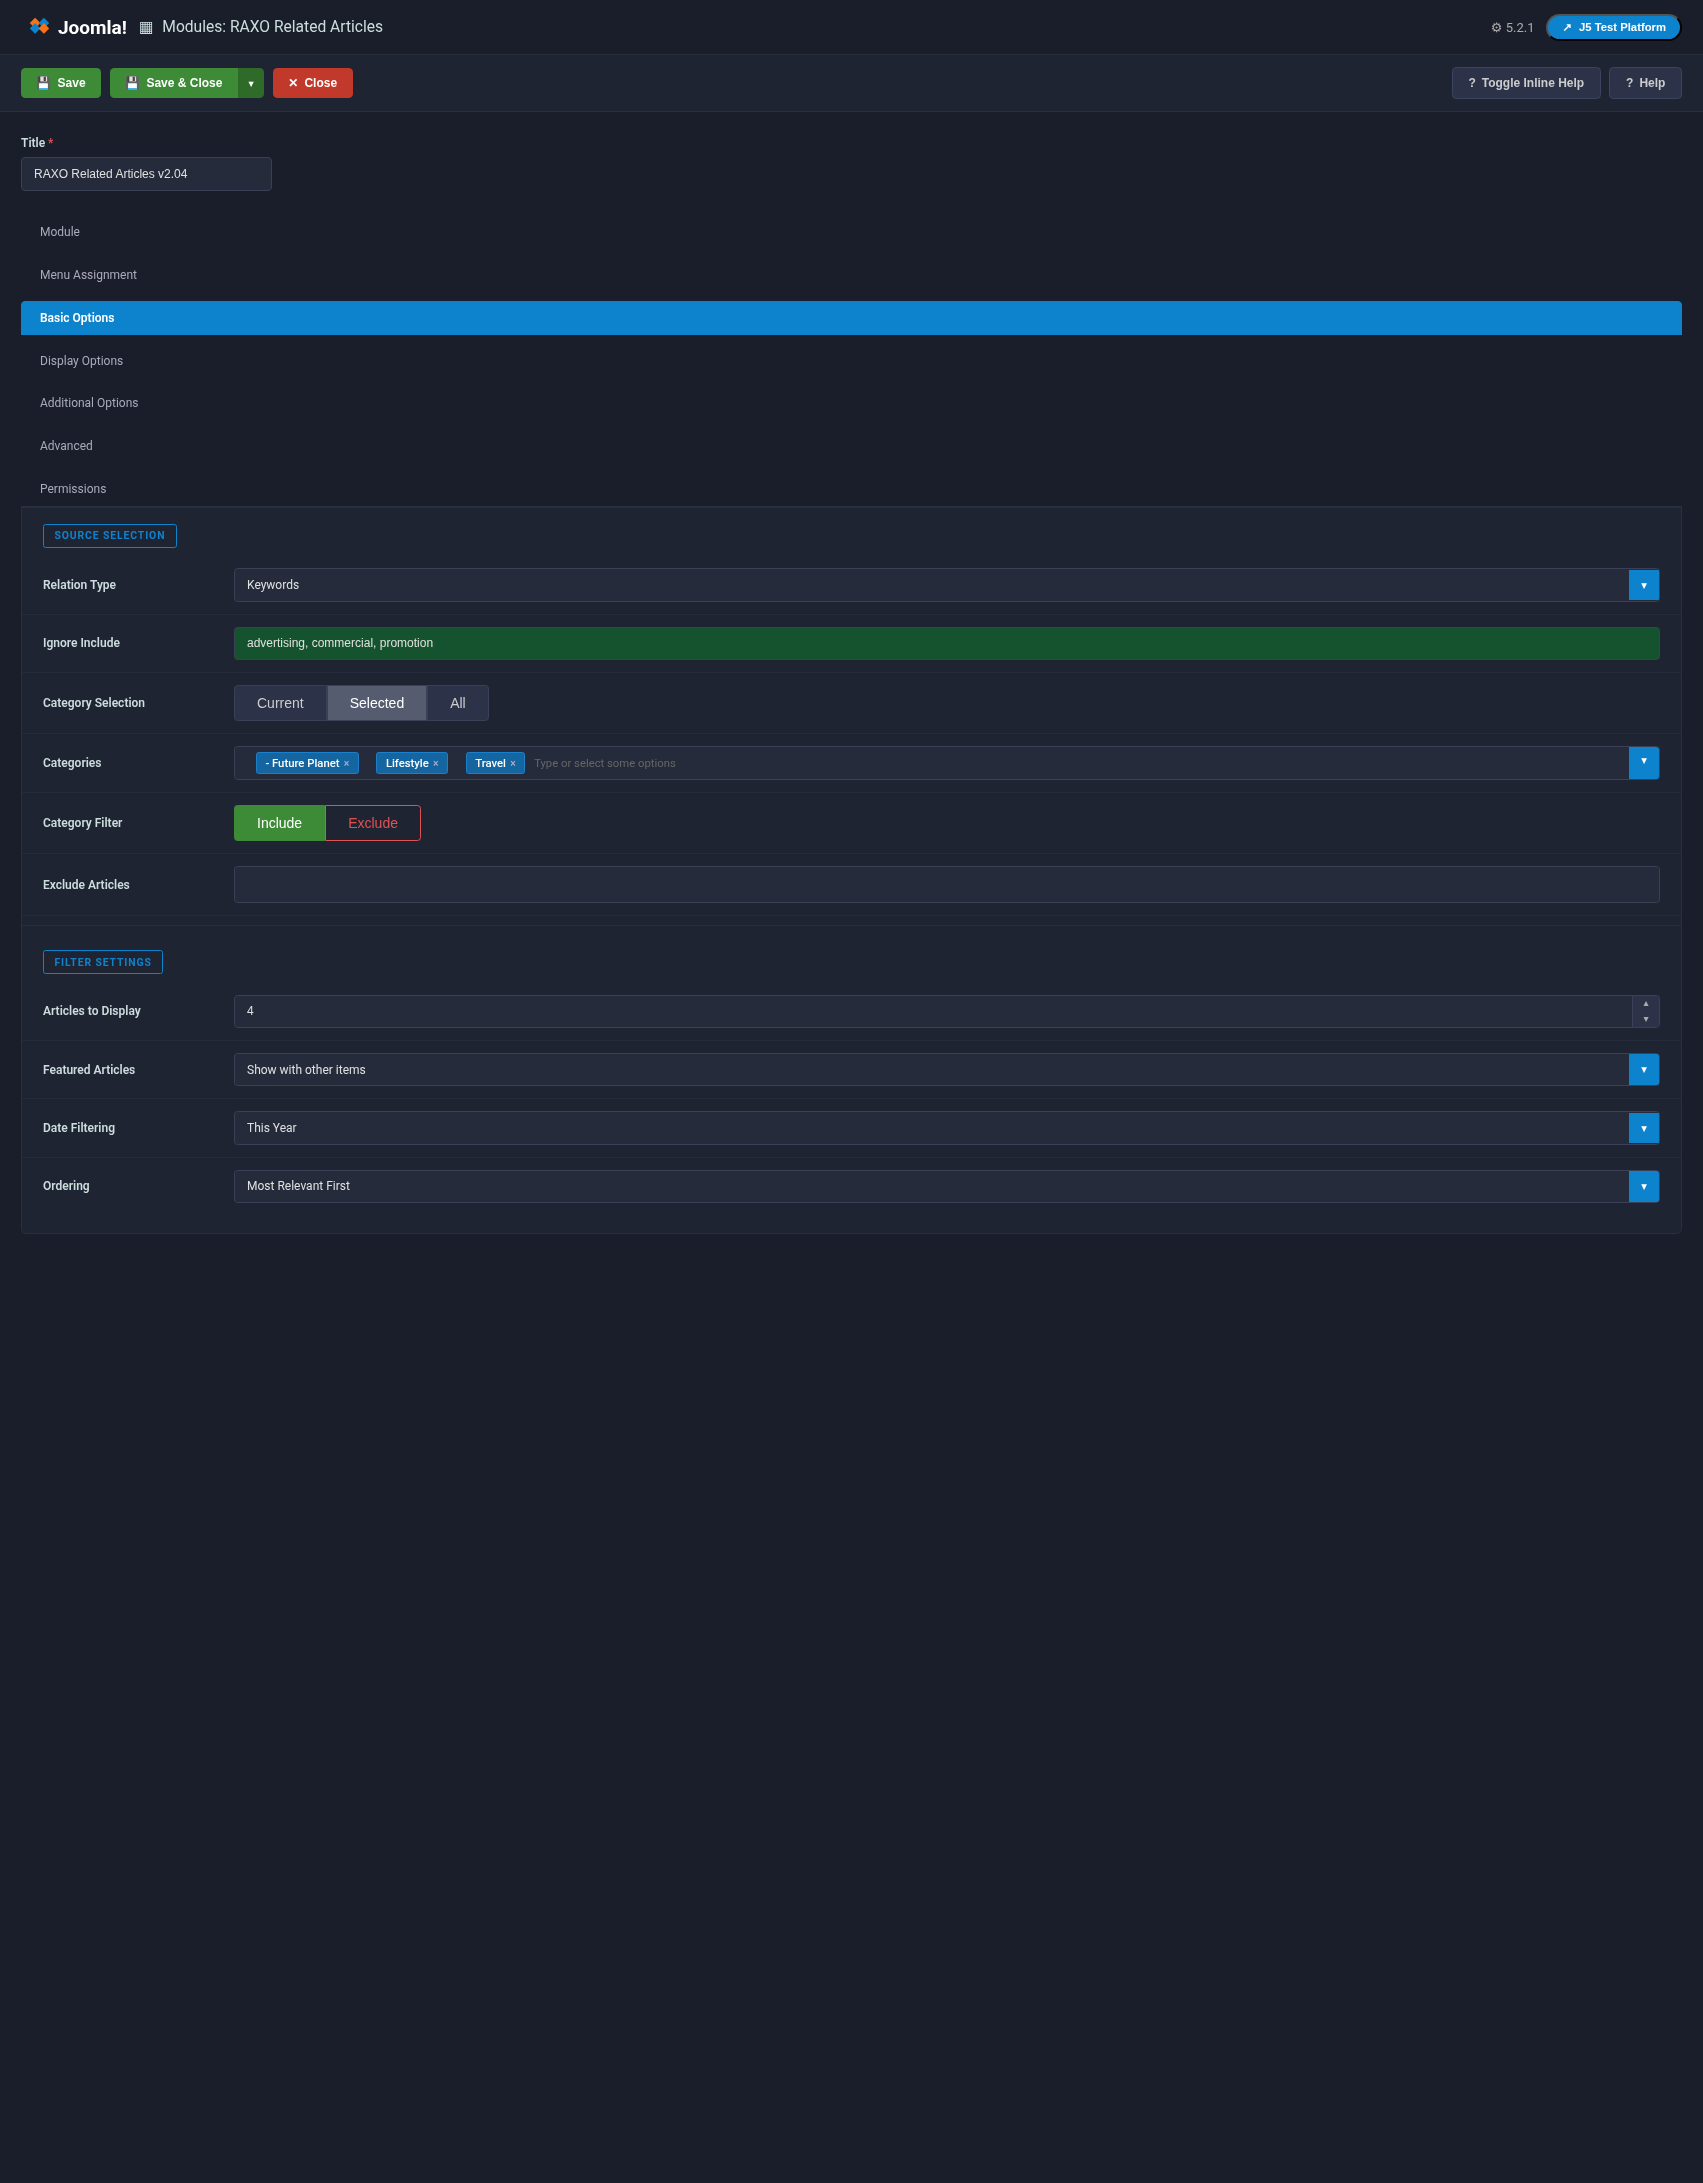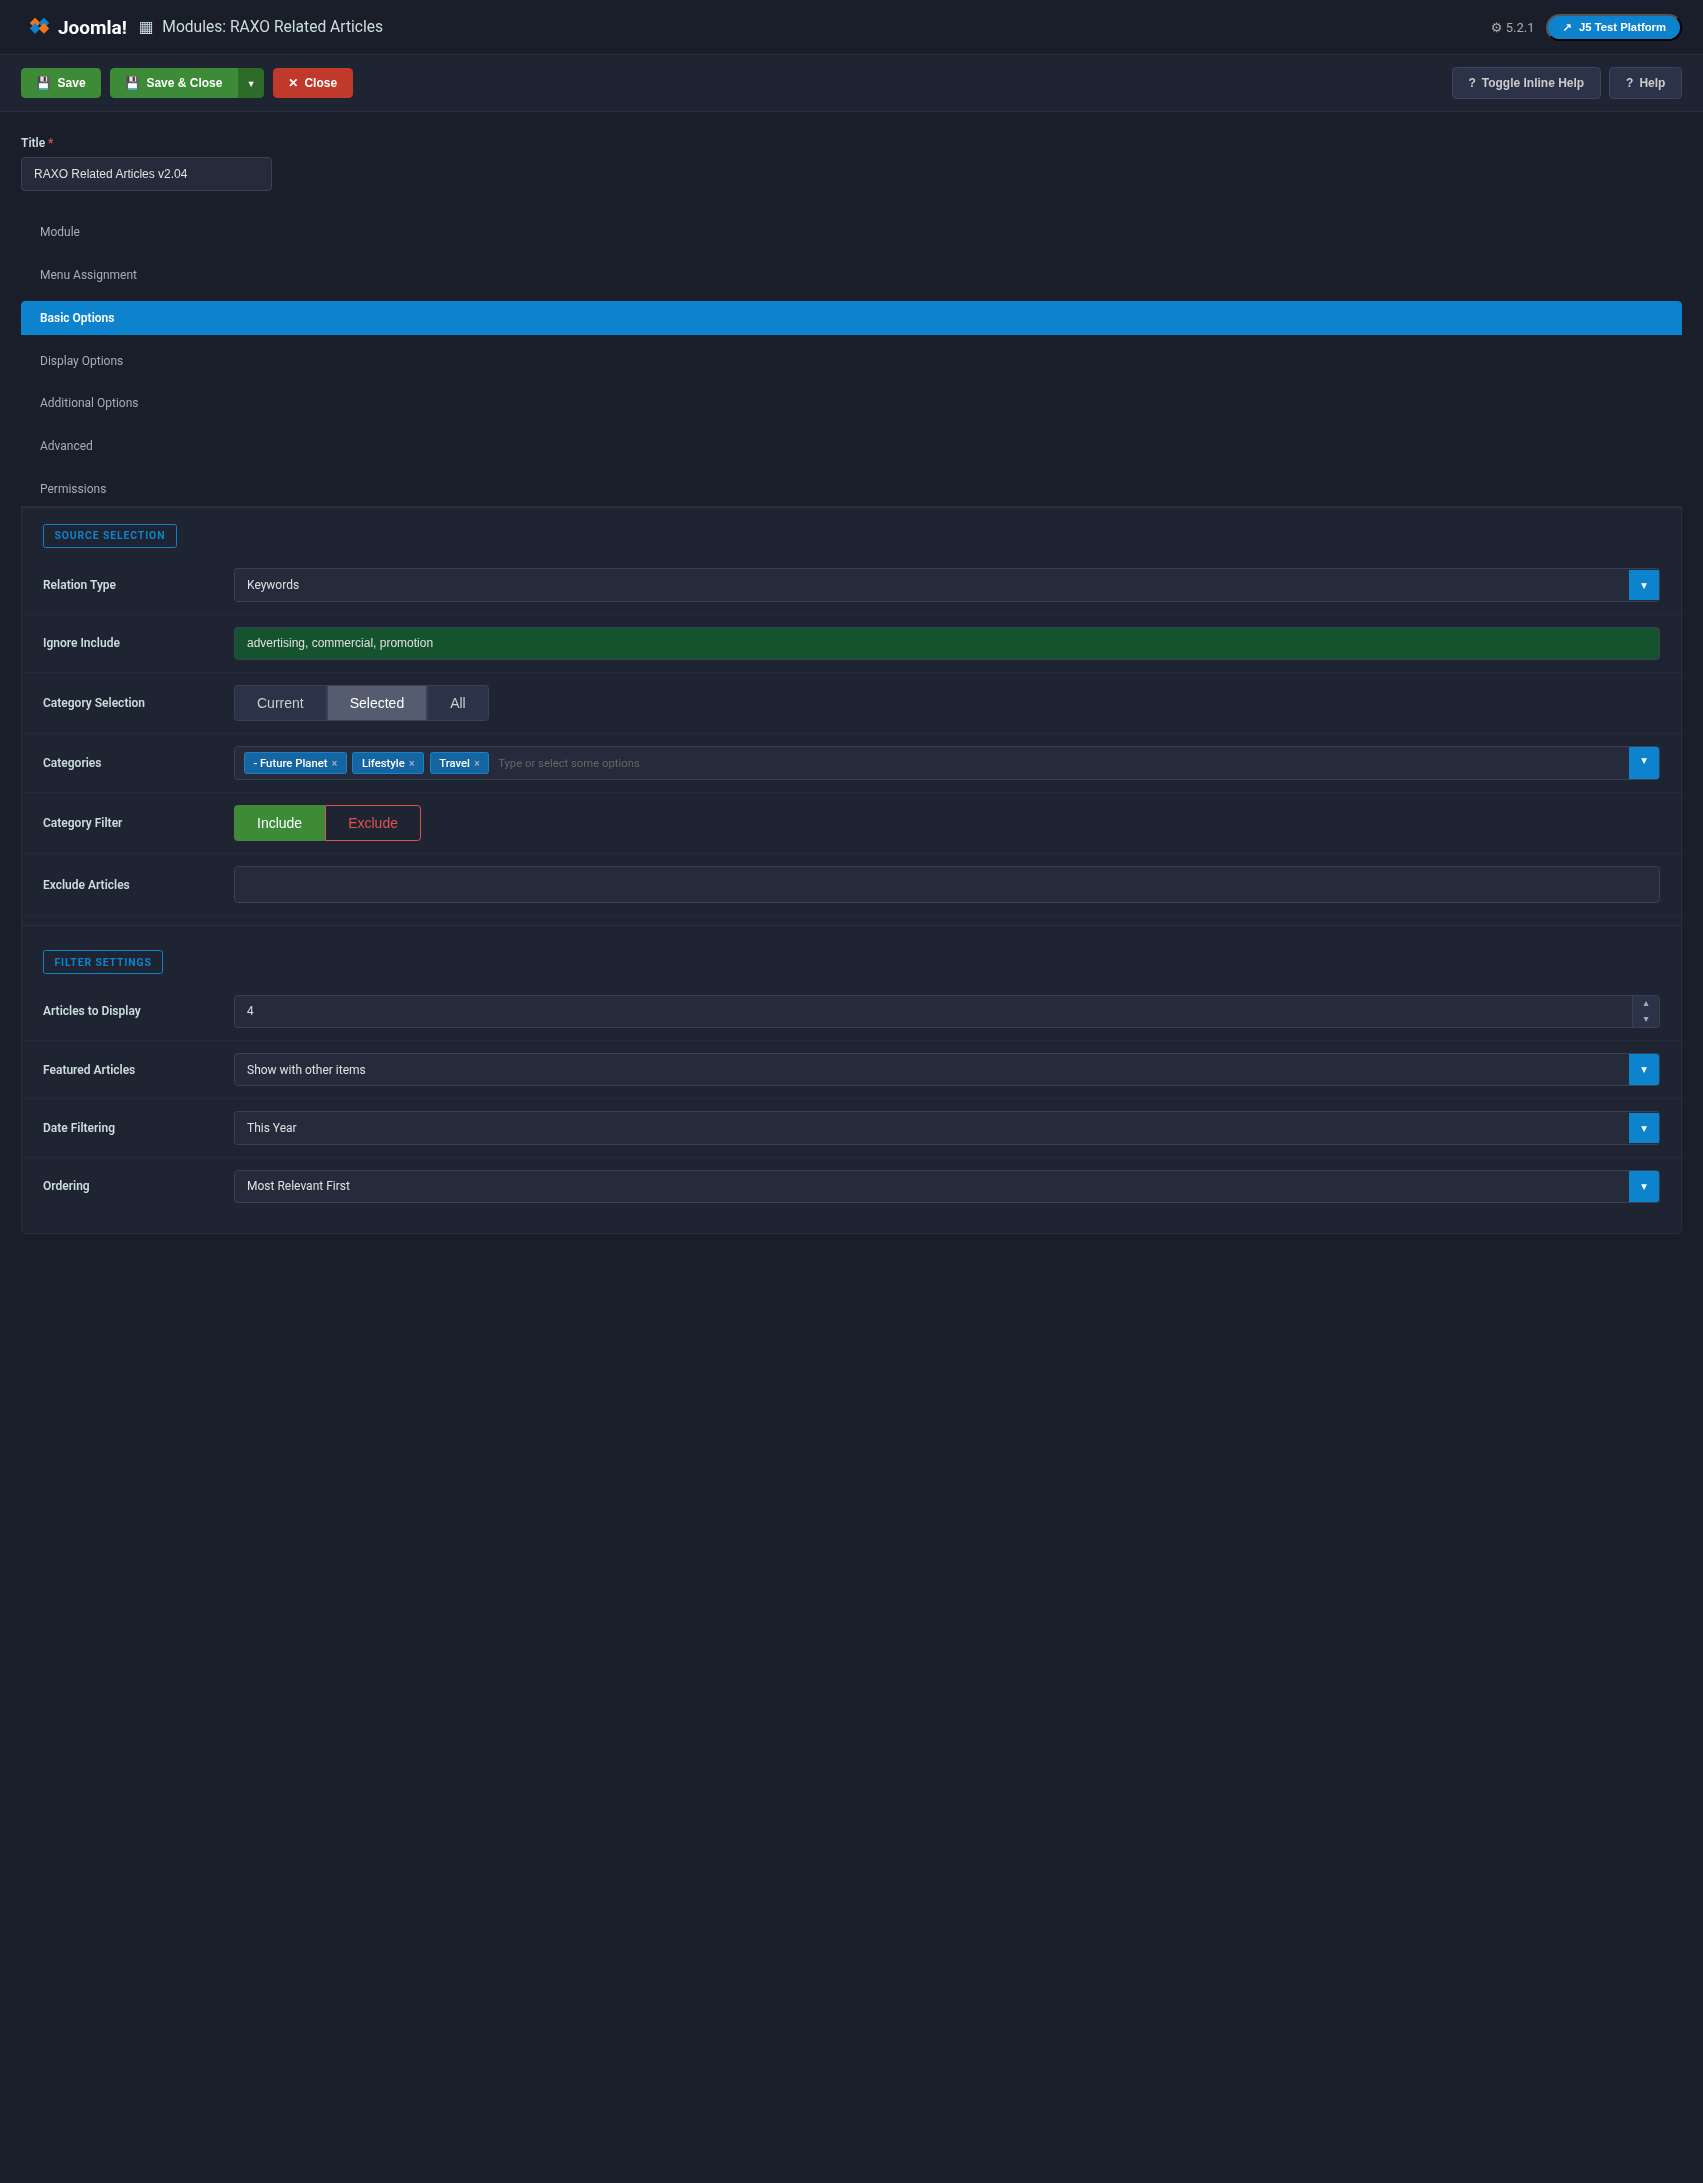--- a/index.html
+++ b/index.html
@@ -307,20 +307,21 @@
       border-color: #e05252;
     }
     .tag {
       display: flex;
       align-items: center;
       gap: 4.3px;
       border-radius: 2.6px;
       padding: 3.5px 8.7px;
       font-size: 11.3px;
       font-weight: 500;
+      margin-left: 12px;
     }
     .tag-blue {
       background: #1565a0;
       color: #fff;
       border: 0.9px solid #1a80cc;
     }
     .tag-x {
       cursor: pointer;
       font-size: 10.4px;
       color: #aac;

